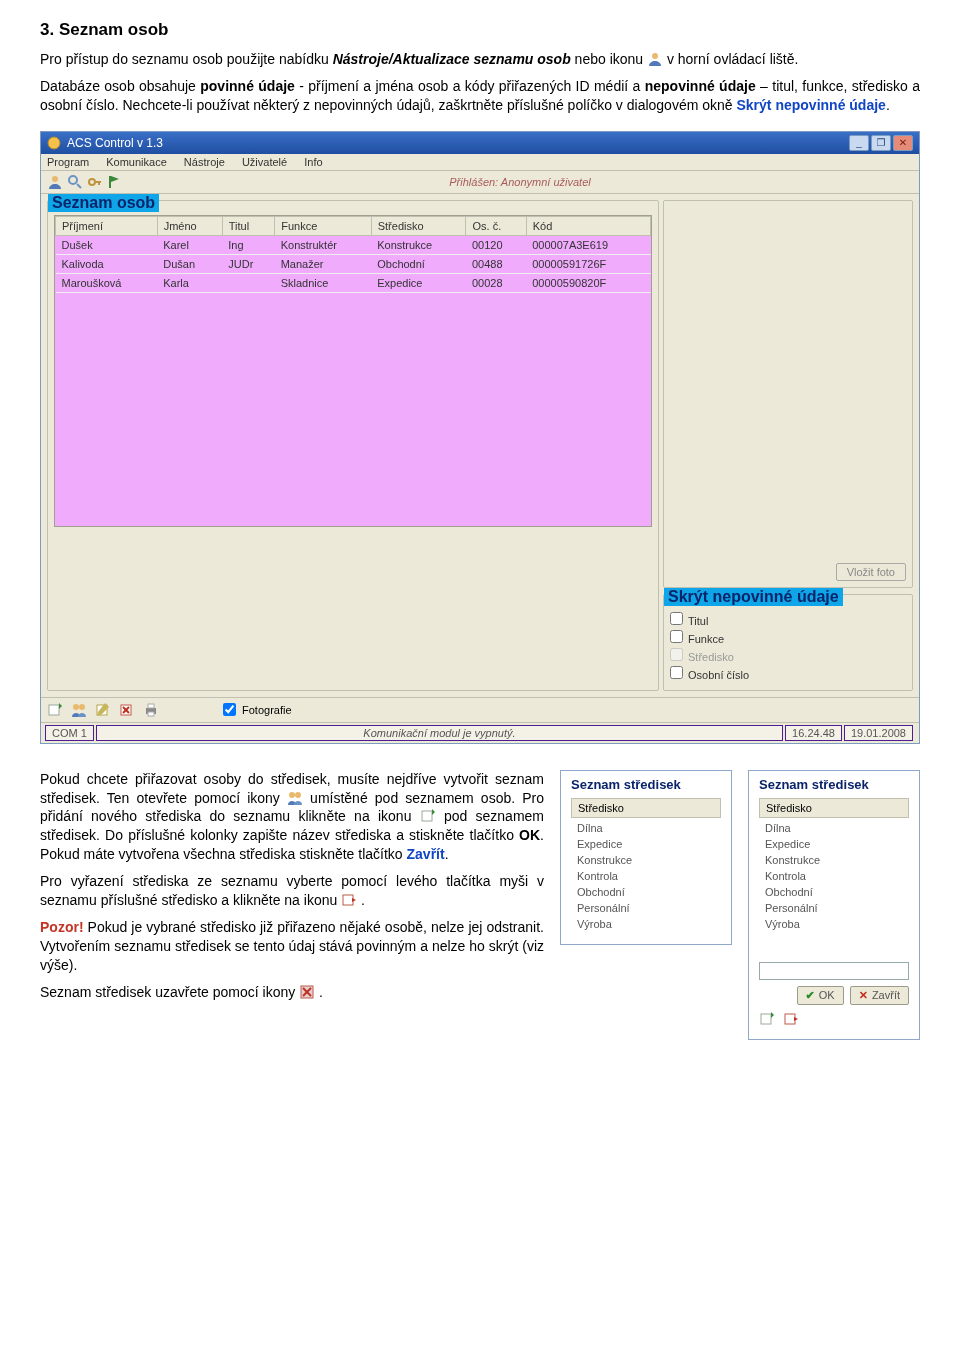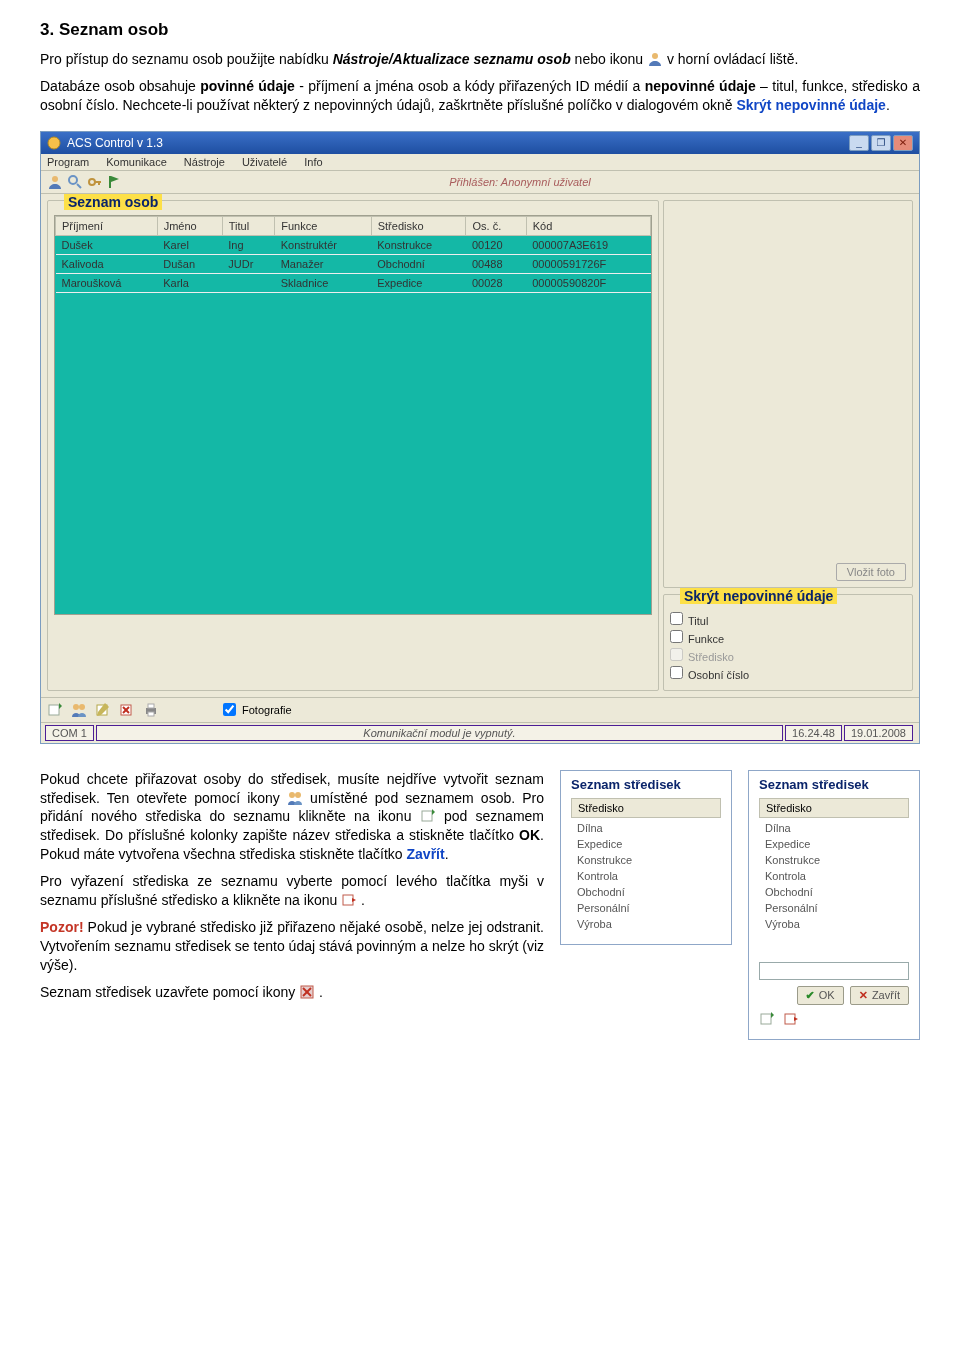--- a/index.html
+++ b/index.html
@@ -14,23 +14,23 @@
 .titlebar .spacer { flex: 1; }
 .winbtn { width: 20px; height: 16px; background: #c9daf0; border: 1px solid #7b9cc0; margin-left: 2px; display: flex; align-items: center; justify-content: center; font-size: 10px; color: #2a4b80; border-radius: 2px; }
 .winbtn.close { background: #e58b79; color: #7a1b0a; }
 .menubar { background: #ece9d8; padding: 2px 6px; font-size: 11px; color: #333; border-bottom: 1px solid #c0c0b0; }
 .menubar span { margin-right: 14px; }
 .toolbar { display:flex; align-items:center; padding: 3px 6px; font-size: 11px; border-bottom: 1px solid #c0c0b0; }
 .tbicon { width: 16px; height: 16px; margin-right: 4px; }
 .loginfo { flex:1; text-align:center; color:#a85b5b; font-style: italic; }
 .work { display: flex; gap: 4px; padding: 6px; }
 .panel { background: #ece9d8; border: 1px solid #c0c0b0; border-radius: 2px; position: relative; padding: 14px 6px 6px 6px; }
-.panel-title { position: absolute; top: -7px; left: 16px; background: #fde047; padding: 0 4px; font-size: 14px; font-weight: bold; color: #0a246a; }
+.panel-title { position: absolute; top: -7px; left: 0; background: #0ea5e9; padding: 0 4px; font-size: 16px; font-weight: bold; color: #0a246a; }
 .left { flex: 1; display: flex; flex-direction: column; }
-.list { background: #14b8a6; border: 1px solid #a0a090; height: 400px; overflow: hidden; }
+.list { background: #f0abfc; border: 1px solid #a0a090; height: 312px; overflow: hidden; }
 table.grid { width: 100%; border-collapse: collapse; font-size: 11px; }
 table.grid th { background: #ece9d8; border: 1px solid #c0c0b0; text-align: left; padding: 3px 6px; font-weight: normal; color: #333; }
 table.grid td { border-bottom: 1px solid #eee; padding: 3px 6px; color: #333; }
 .rightcol { width: 250px; display: flex; flex-direction: column; gap: 6px; }
 .photo { height: 388px; display: flex; align-items: flex-end; justify-content: flex-end; }
 .softbtn { background: #ece9d8; border: 1px solid #aaa; padding: 2px 10px; font-size: 11px; color: #888; border-radius: 2px; }
 .hide-opts label { display: block; font-size: 11px; color: #333; margin: 3px 0; }
 .hide-opts input { margin-right: 5px; }
 .hide-opts .dis { color: #999; }
 .bottombar { display: flex; align-items: center; padding: 4px 6px; gap: 60px; font-size: 11px; border-top: 1px solid #c0c0b0; }

